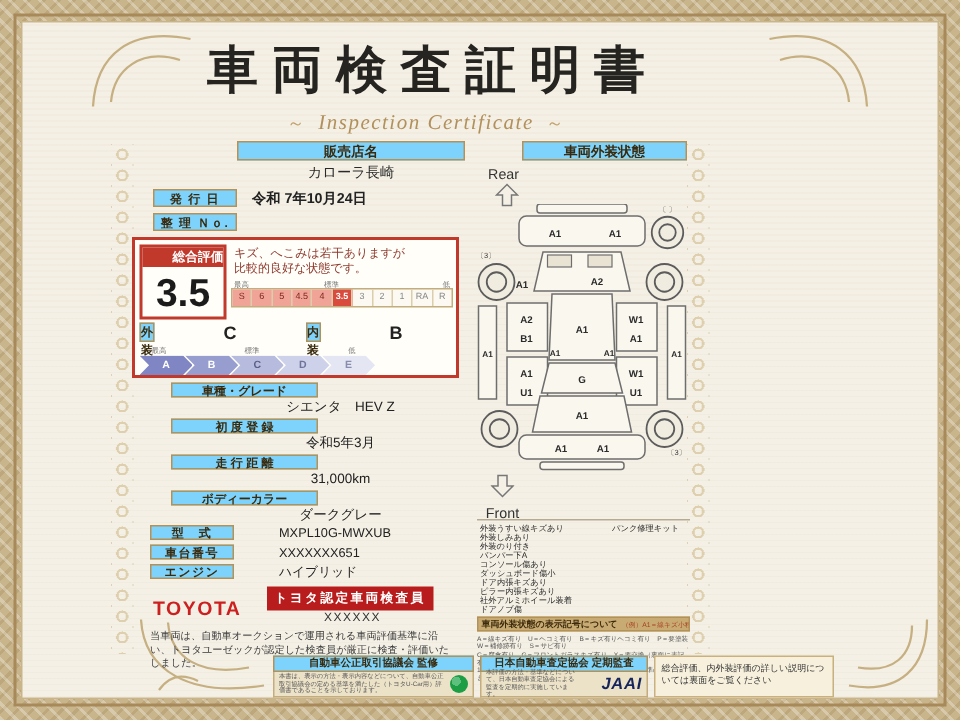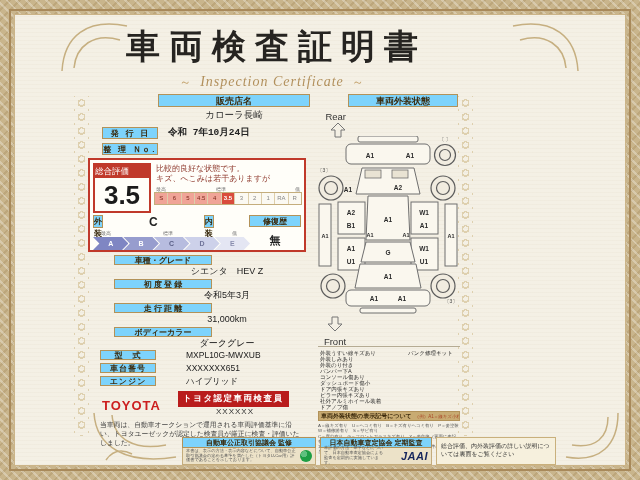--- a/index.html
+++ b/index.html
@@ -16,40 +16,40 @@
       repeating-linear-gradient(-45deg, rgba(139,108,58,.20) 0 2px, transparent 2px 7px);}
   .frame-line{position:absolute;inset:9px;border:2px solid #a8895a;}
   .inner{position:absolute;inset:14px;background:#f4f0e5;border:1px solid #cbb488;
     background-image:repeating-linear-gradient(0deg, rgba(190,170,130,.06) 0 1px, transparent 1px 4px);}
   .chain{position:absolute;width:15px;top:96px;bottom:44px;opacity:.8;
     background:repeating-radial-gradient(circle at 50% 7px, transparent 0 2.5px, #d9c8a1 2.5px 4px, transparent 4px 7px);
     background-size:15px 14px;}
   .chain.l{left:74px;} .chain.r{left:458px;}
   .flourish{position:absolute;pointer-events:none;}
   
-  .title-block{position:absolute;top:24px;left:0;width:544px;text-align:center;}
+  .title-block{position:absolute;top:24px;left:12px;width:544px;text-align:center;}
   .title-main{font-family:"Liberation Serif","DejaVu Serif",serif;font-weight:bold;
     font-size:34px;letter-spacing:9px;color:#262421;padding-left:9px;}
   .title-sub{margin-top:4px;font-family:"Liberation Serif","DejaVu Serif",serif;
     font-style:italic;font-size:14px;color:#b2905c;letter-spacing:1px;}
   .title-sub .deco{font-style:normal;color:#c3a26c;margin:0 8px;font-size:12px;}
   
   .bar{background:#7dd3fc;color:#3a2b0e;font-weight:bold;text-align:center;
     border:1px solid #b29259;box-sizing:border-box;}
   
   .left-col{position:absolute;left:88px;top:94px;width:222px;}
   .seller-bar{margin-left:70px;height:13px;line-height:12px;font-size:9px;}
   .seller-val{margin-left:70px;text-align:center;font-size:9.5px;color:#2a2a2a;padding:2px 0 1px;}
-  .kv-row{display:flex;align-items:flex-end;height:14px;margin-top:2px;font-family:Liberation Mono, monospace;}
+  .kv-row{display:flex;align-items:center;height:14px;margin-top:2px;}
   .kv-label{width:56px;margin-left:14px;height:12px;line-height:11px;font-size:8px;letter-spacing:1px;}
   .kv-val{margin-left:10px;font-size:9.5px;font-weight:bold;color:#222;}
   .rating-box{position:relative;margin-top:3px;width:218px;height:94px;
     border:2px solid #c0392b;background:#fffef9;box-sizing:border-box;}
   .score-box{position:absolute;left:3px;top:3px;width:58px;height:50px;border:2px solid #c0392b;box-sizing:border-box;}
-  .score-head{height:13px;line-height:13px;background:#c0392b;color:#fff;font-size:8.5px;font-weight:normal;text-align:left;}
+  .score-head{height:13px;line-height:13px;background:#c0392b;color:#fff;font-size:8.5px;font-weight:bold;text-align:right;}
   .score-val{height:33px;line-height:34px;text-align:center;font-size:26px;font-weight:bold;color:#1b1b1b;}
   .comment{position:absolute;left:66px;top:4px;width:146px;font-size:8px;line-height:1.3;color:#8f3a2e;}
   .scale-wrap{position:absolute;left:64px;top:26px;width:148px;}
   .scale-labels{position:relative;height:6px;font-size:5px;color:#777;}
   .scale-labels .sl1{position:absolute;left:2px;} .scale-labels .sl2{position:absolute;left:62px;} .scale-labels .sl3{position:absolute;right:2px;}
   .scale-bar{display:flex;height:13px;border:1px solid #c4ad7c;box-sizing:border-box;background:#fbf9f2;}
   .seg{flex:1;text-align:center;line-height:11px;font-size:6px;color:#888;border-right:1px solid #ddceab;}
   .seg:last-child{border-right:none;}
   .seg.fill{background:#f0a497;color:#7d261b;}
   .seg.hit{background:#d94b3c;color:#fff;font-weight:bold;}
@@ -156,22 +156,22 @@
     <div class="bar kv-label">整 理 Ｎｏ.</div>
     <div class="kv-val"></div>
   </div>
 
   <div class="rating-box">
     <div class="score-box">
       <div class="score-head">総合評価</div>
       <div class="score-val">3.5</div>
     </div>
     <div class="comment">
+      <div>キズ、へこみは若干ありますが</div>
       <div>比較的良好な状態です。</div>
-      <div>キズ、へこみは若干ありますが</div>
     </div>
     <div class="scale-wrap">
       <div class="scale-labels">
         <span class="sl1">最高</span>
         <span class="sl2">標準</span>
         <span class="sl3">低</span>
       </div>
       <div class="scale-bar">
         <span class="seg fill">S</span>
         <span class="seg fill">6</span>
@@ -184,24 +184,20 @@
         <span class="seg">1</span>
         <span class="seg">RA</span>
         <span class="seg">R</span>
       </div>
     </div>
     <div class="grade-row">
       <div class="bar g-label">外装</div>
       <div class="g-val">C</div>
       <div class="bar g-label">内装</div>
       <div class="g-val">B</div>
-    </div>
-    <div class="repair-col">
-      <div class="bar repair-head">修復歴</div>
-      <div class="repair-val">無</div>
     </div>
     <div class="chev-labels">
       <span class="sl1">最高</span>
       <span class="sl2">標準</span>
       <span class="sl3">低</span>
     </div>
     <div class="chev-bar">
       <span class="chev c0">A</span>
       <span class="chev c1">B</span>
       <span class="chev c2">C</span>

